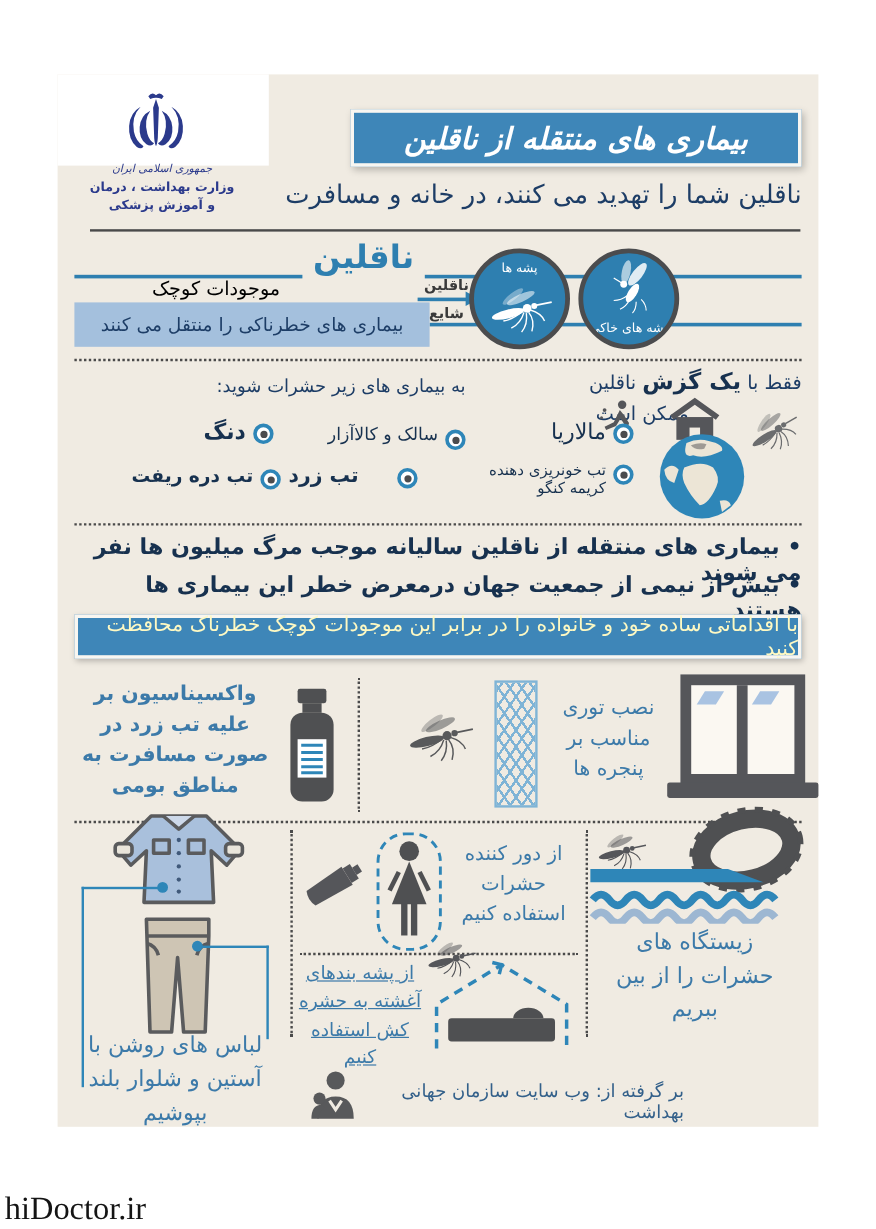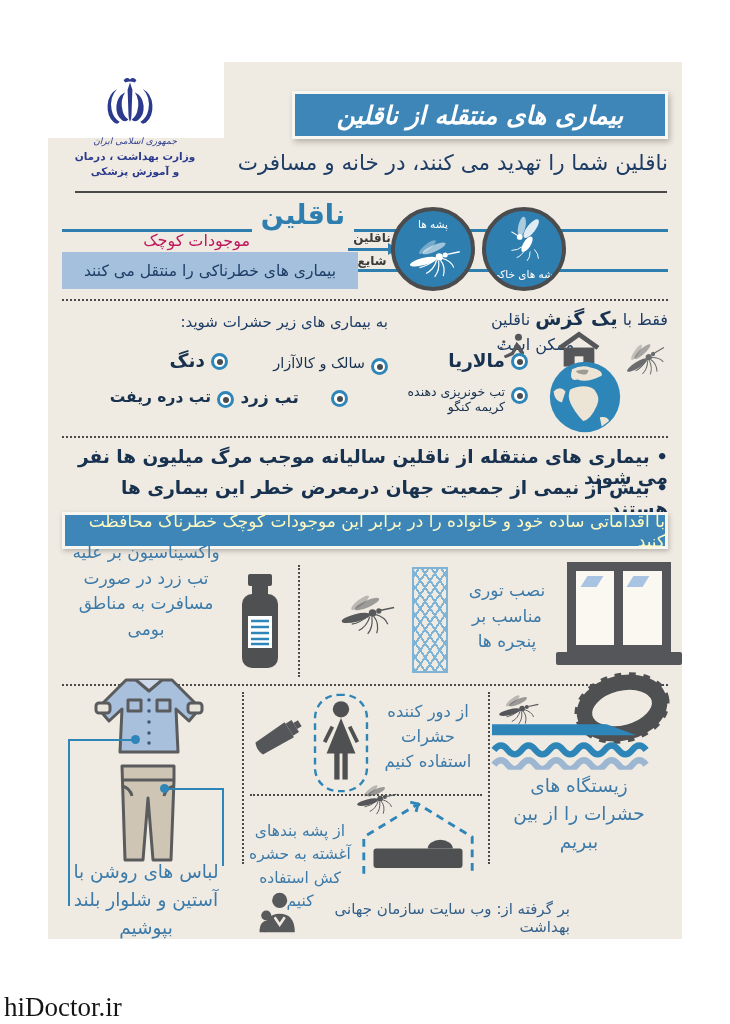--- a/index.html
+++ b/index.html
@@ -14,21 +14,21 @@
   .logo-l1{font-size:9px;font-style:italic;}
   .logo-l2,.logo-l3{font-size:10.5px;font-weight:bold;}
   .title-box{left:292px;top:91px;width:376px;height:48px;background:#3e86b8;border:3px solid #f8f6f1;
      box-sizing:border-box;display:flex;align-items:center;justify-content:center;
      box-shadow:2px 3px 6px rgba(0,0,0,.25);}
   .title-box span{color:#fff;font-weight:bold;font-size:25px;font-style:italic;}
   .subtitle{left:62px;top:150px;width:606px;text-align:right;color:#1d3d66;font-size:21.5px;}
   .hr1{left:75px;top:191px;width:592px;border-top:2.5px solid #4a4a4a;}
   .blue-line{background:#2e7fb0;height:2.5px;}
   .vec-head{left:252px;top:199px;width:102px;text-align:center;color:#2e7fb0;font-weight:bold;font-size:27px;}
-  .vec-sub{left:110px;top:231px;width:140px;text-align:right;color:#be185d;font-size:16px;}
+  .vec-sub{left:110px;top:231px;width:140px;text-align:center;color:#000000;font-size:16px;}
   .vec-box{left:62px;top:252px;width:296px;height:37px;background:#a4c0dd;color:#1d3d66;font-size:15.5px;
      display:flex;align-items:center;justify-content:center;}
   .common-lbl{width:46px;text-align:center;font-size:12px;font-weight:bold;color:#3a3a3a;}
   .arrow-bar{left:348px;top:248px;width:42px;height:3px;background:#2e7fb0;}
   .arrow-head{left:388px;top:243px;width:0;height:0;border-left:11px solid #2e7fb0;
      border-top:6.5px solid transparent;border-bottom:6.5px solid transparent;}
   .circle{width:84px;height:84px;border-radius:50%;background:#2e7fb0;border:4.5px solid #4b4c4e;
      box-sizing:border-box;overflow:hidden;}
   .circle .lbl{position:absolute;left:4px;right:4px;text-align:center;color:#fff;font-size:10.5px;line-height:1.2;}
   .circle svg{position:absolute;}
@@ -298,21 +298,21 @@
       <use href="#i-house"></use>
     </svg>
   <svg class="abs" style="left:548px;top:360px;width:74px;height:74px;" viewBox="0 0 80 80">
       <use href="#i-globe"></use>
     </svg>
   <svg class="abs" style="left:616px;top:336px;width:56px;height:42px;color:#6b6c6e;transform:rotate(-18deg);" viewBox="0 0 100 72">
       <use href="#i-mosquito"></use>
     </svg>
 
   <div class="abs dz" style="right:202px;top:350px;">
-    <span class="txt rtl" style="font-size:18.5px;font-weight:bold;">مالاریا</span>
+    <span class="txt rtl" style="font-size:18.5px;font-weight:normal;">مالاریا</span>
     <span class="bullet">
         <i></i>
       </span>
   </div>
   <div class="abs dz" style="right:202px;top:384px;">
     <span class="txt rtl" style="font-size:12.5px;width:100px;">تب خونریزی دهنده کریمه کنگو</span>
     <span class="bullet">
         <i></i>
       </span>
   </div>
@@ -343,21 +343,21 @@
 
   <div class="abs dotted-h" style="left:62px;top:436px;width:606px;"></div>
 
   <div class="abs stat rtl" style="top:446px;">• بیماری های منتقله از ناقلین سالیانه موجب مرگ میلیون ها نفر می شوند</div>
   <div class="abs stat rtl" style="top:477px;">• بیش از نیمی از جمعیت جهان درمعرض خطر این بیماری ها هستند</div>
 
   <div class="abs banner">
     <span class="rtl">با اقداماتی ساده خود و خانواده را در برابر این موجودات کوچک خطرناک محافظت کنید</span>
   </div>
 
-  <div class="abs tip rtl" style="left:66px;top:540px;width:160px;font-size:17px;">واکسیناسیون بر علیه تب زرد در صورت مسافرت به مناطق بومی</div>
+  <div class="abs tip rtl" style="left:66px;top:566px;width:160px;font-size:17px;font-weight:bold;">واکسیناسیون بر علیه تب زرد در صورت مسافرت به مناطق بومی</div>
   <svg class="abs" style="left:238px;top:572px;width:44px;height:100px;color:#4f5052;" viewBox="0 0 44 100">
       <use href="#i-vial"></use>
     </svg>
   <div class="abs dotted-v" style="left:298px;top:565px;height:112px;"></div>
 
   <svg class="abs" style="left:332px;top:586px;width:70px;height:50px;color:#58595b;" viewBox="0 0 100 72">
       <use href="#i-mosquito"></use>
     </svg>
   <div class="abs mesh"></div>
   <div class="abs tip rtl" style="left:453px;top:578px;width:108px;font-size:17px;">نصب توری مناسب بر پنجره ها</div>
@@ -388,21 +388,21 @@
   <svg class="abs" style="left:250px;top:706px;width:62px;height:58px;color:#55565a;" viewBox="0 0 70 60">
       <use href="#i-tube"></use>
     </svg>
   <svg class="abs" style="left:312px;top:692px;width:58px;height:102px;color:#4f5052;" viewBox="0 0 60 106">
       <use href="#i-woman"></use>
     </svg>
   <div class="abs tip rtl" style="left:372px;top:700px;width:112px;font-size:16.5px;">از دور کننده حشرات استفاده کنیم</div>
 
   <div class="abs dotted-h" style="left:250px;top:794px;width:232px;"></div>
 
-  <div class="abs tip rtl" style="left:246px;top:820px;width:108px;font-size:15.5px;">از پشه بندهای آغشته به حشره کش استفاده کنیم</div>
+  <div class="abs tip rtl" style="left:246px;top:800px;width:108px;font-size:15.5px;text-decoration:underline;">از پشه بندهای آغشته به حشره کش استفاده کنیم</div>
   <svg class="abs" style="left:350px;top:778px;width:52px;height:38px;color:#55565a;" viewBox="0 0 100 72">
       <use href="#i-mosquito"></use>
     </svg>
   <svg class="abs" style="left:358px;top:796px;width:120px;height:80px;color:#4f5052;" viewBox="0 0 124 82">
       <use href="#i-bednet"></use>
     </svg>
 
   <svg class="abs" style="left:572px;top:666px;width:100px;height:84px;color:#4f5052;" viewBox="0 0 104 88">
       <use href="#i-tire"></use>
     </svg>

